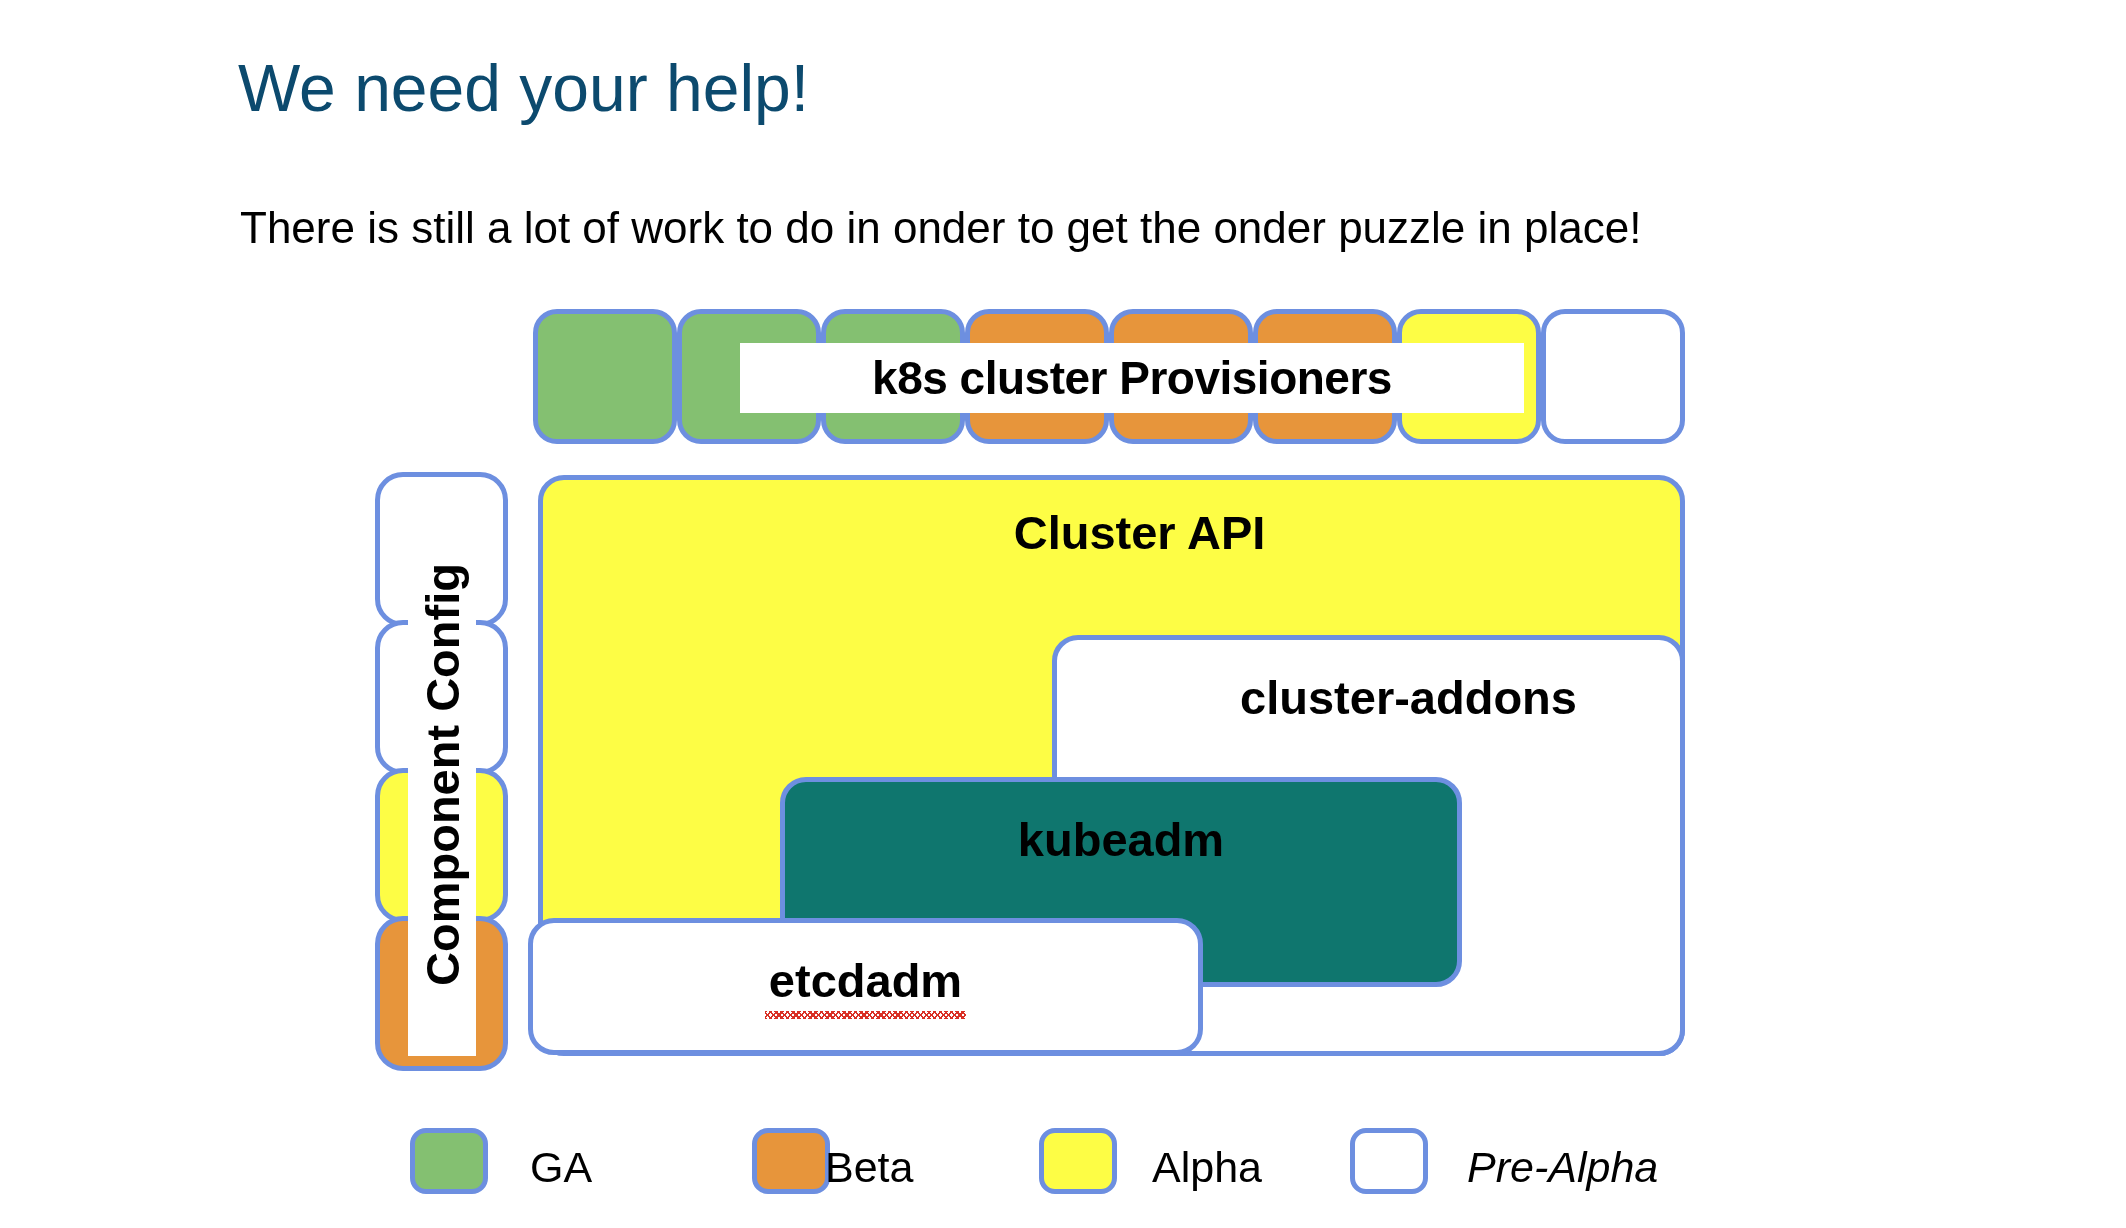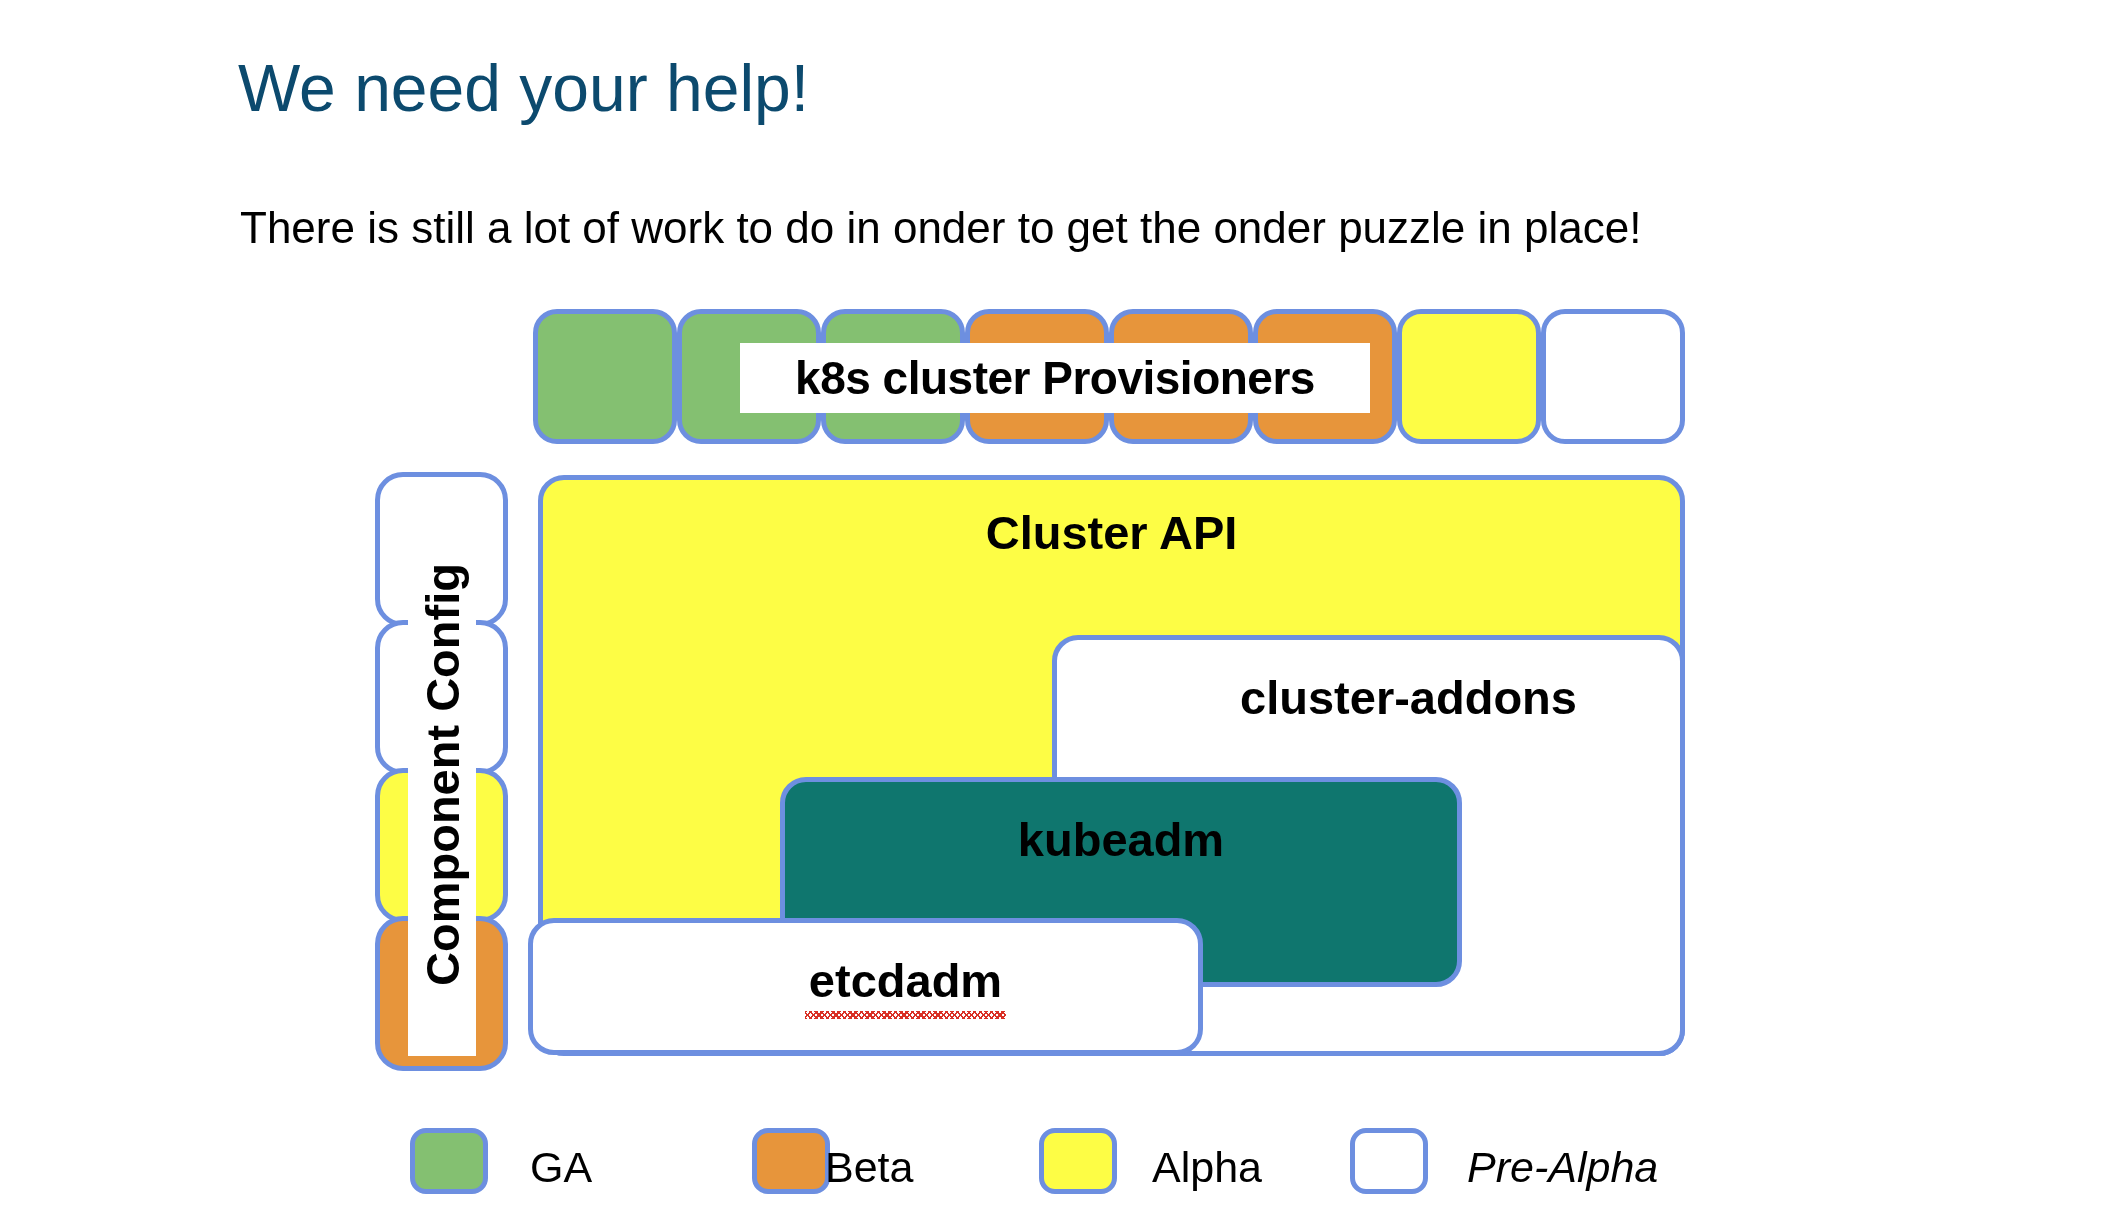--- a/index.html
+++ b/index.html
@@ -49,21 +49,21 @@
   }
 
   
   #provisioner-strip { position: absolute; left: 0; top: 0; }
   .prov-box { border-radius: 24px; }
 
   .prov-label {
     position: absolute;
     left: 740px;
     top: 343px;
-    width: 630px;
+    width: 784px;
     height: 70px;
     background: #ffffff;
     display: flex;
     align-items: center;
     justify-content: center;
     font-size: 46px;
     font-weight: bold;
     white-space: nowrap;
     z-index: 40;
     letter-spacing: -0.5px;
@@ -173,32 +173,32 @@
   <div class="node cc-box" style="left:375px; top:620px; width:133px; height:155px; background:#ffffff; z-index:2;"></div>
   <div class="node cc-box" style="left:375px; top:768px; width:133px; height:155px; background:#fdfd45; z-index:3;"></div>
   <div class="node cc-box" style="left:375px; top:916px; width:133px; height:155px; background:#e7953b; z-index:4;"></div>
 </div>
 
 <div class="cc-label-band">
   <span>Component Config</span>
 </div>
 
 <div class="node" style="left:538px; top:475px; width:1147px; height:581px; background:#fdfd45; z-index:10;">
-  <div class="stack-label" style="top:25px;">Cluster API</div>
+  <div class="stack-label" style="top:25px;margin-left:28px;">Cluster API</div>
 </div>
 
 <div class="node" style="left:1052px; top:635px; width:633px; height:421px; background:#ffffff; z-index:20;">
   <div class="stack-label" style="top:30px;margin-left:40px;">cluster-addons</div>
 </div>
 
 <div class="node" style="left:780px; top:777px; width:682px; height:210px; background:#0f766e; z-index:30;">
   <div class="stack-label" style="top:30px;">kubeadm</div>
 </div>
 
-<div class="node" style="left:528px; top:918px; width:675px; height:137px; background:#ffffff; z-index:35;padding-left:40px;">
+<div class="node" style="left:528px; top:918px; width:675px; height:137px; background:#ffffff; z-index:35;">
   <div class="stack-label" style="top:30px;">
     <span class="misspelled">etcdadm</span>
   </div>
 </div>
 
 <div id="legend">
   <div class="legend-swatch" style="left:410px; background:#84c071;"></div>
   <div class="legend-text" style="left:530px;">GA</div>
 
   <div class="legend-swatch" style="left:752px; background:#e7953b;"></div>

